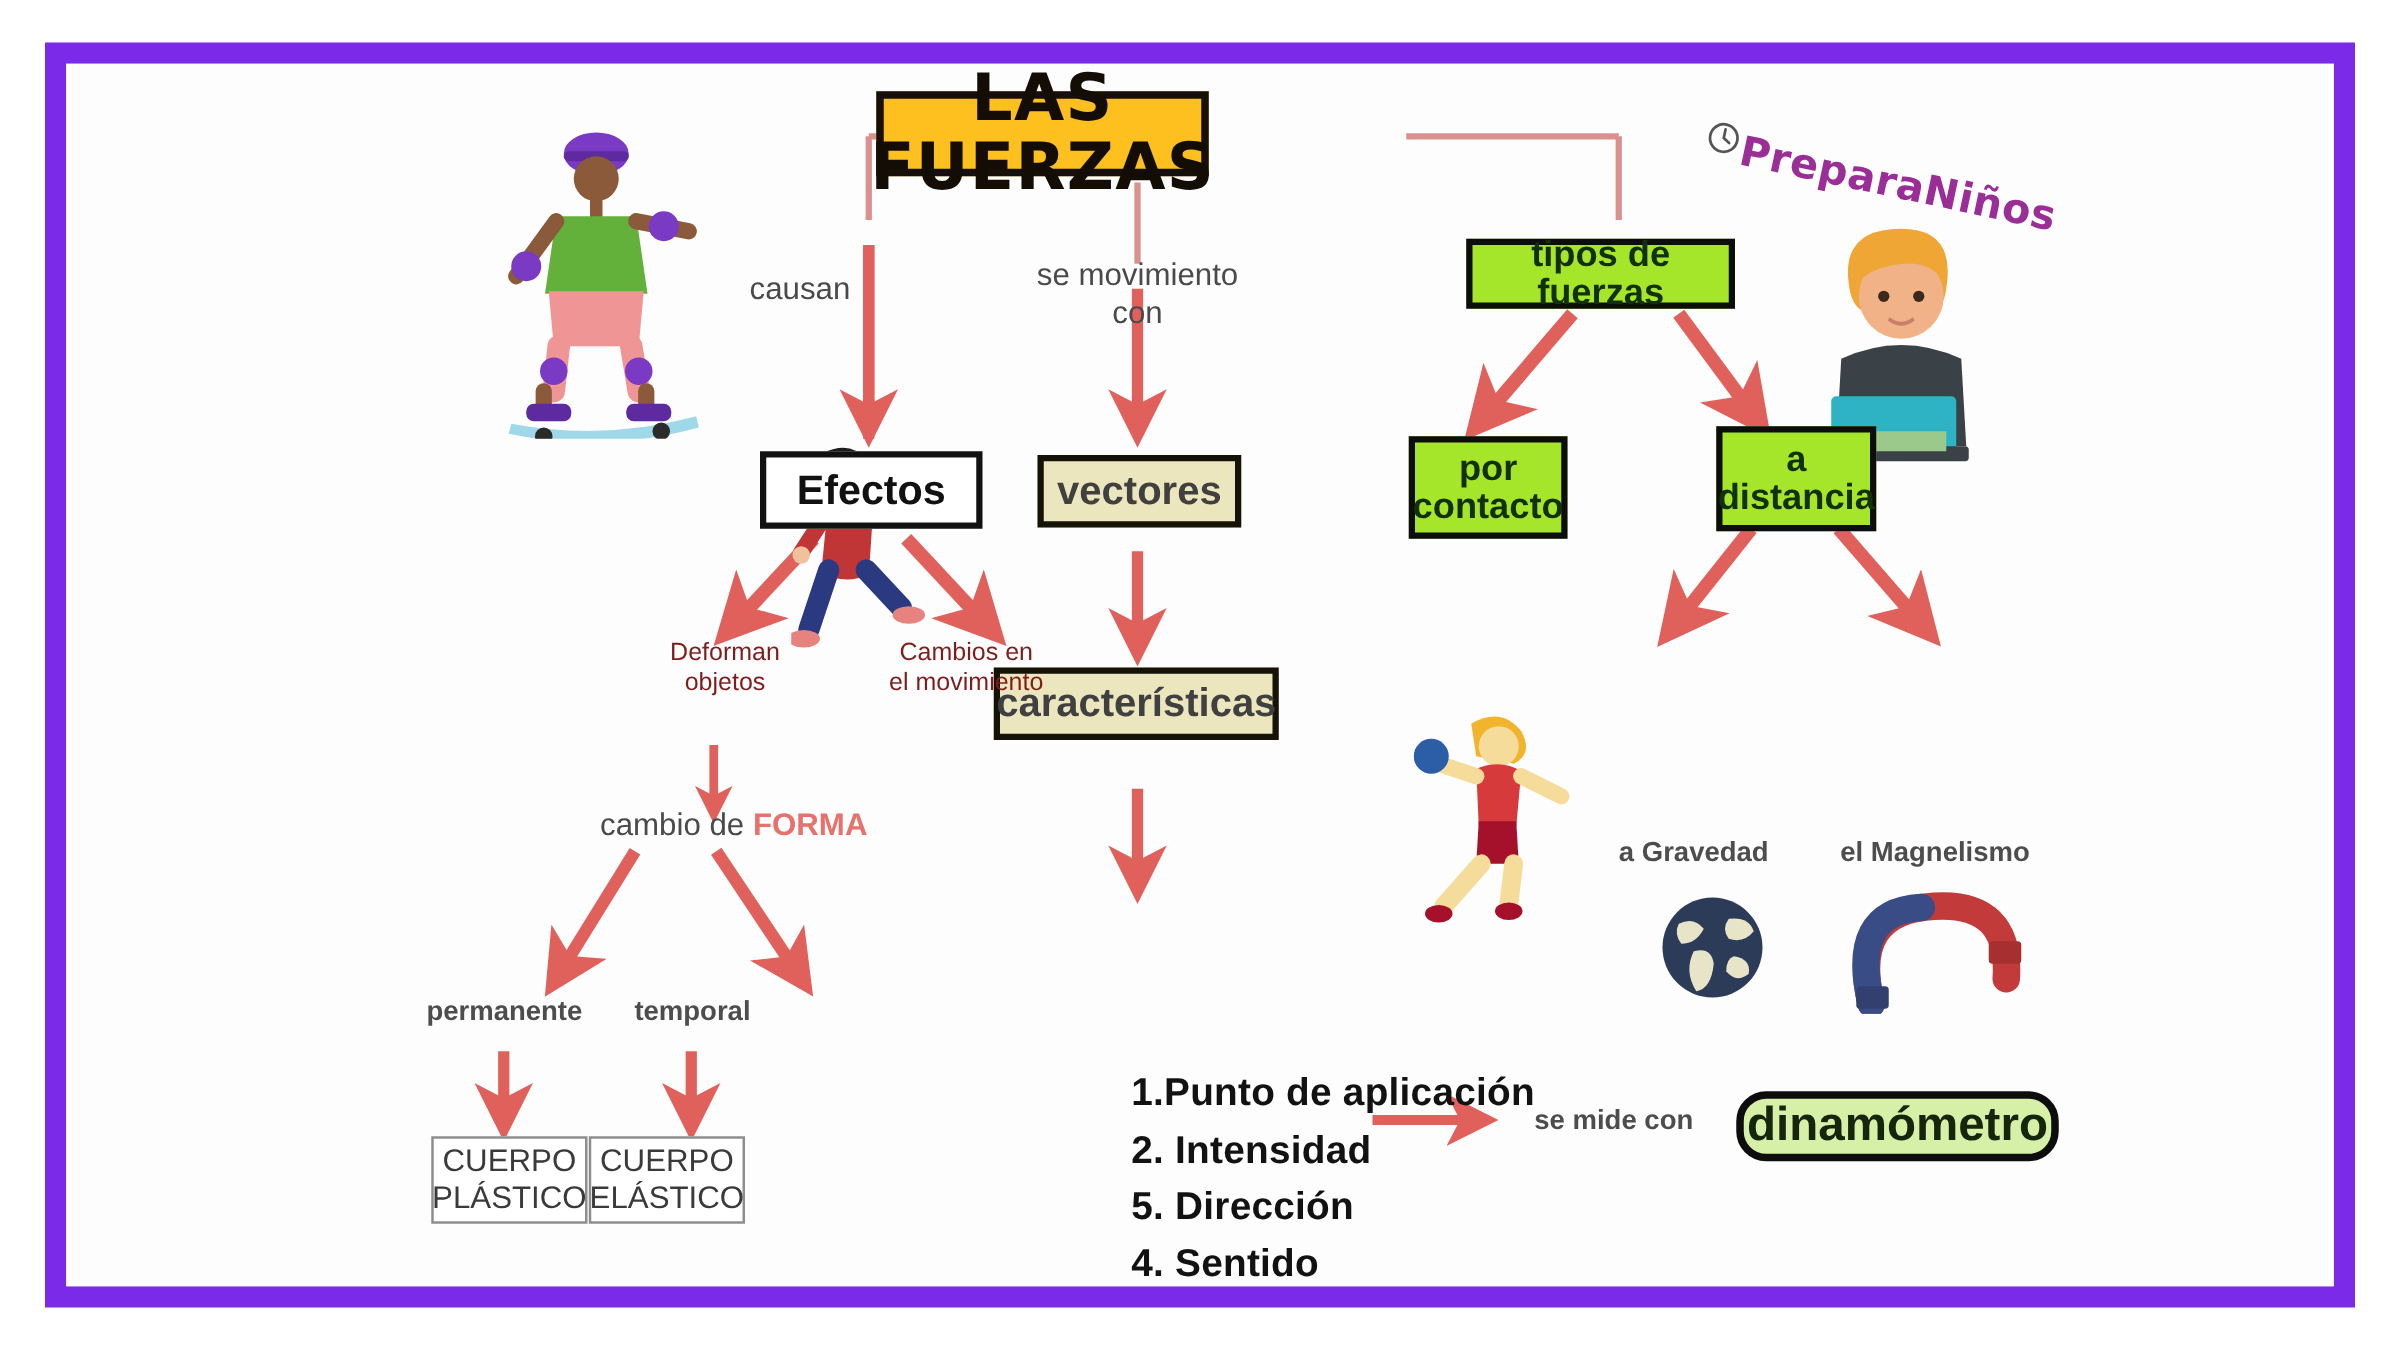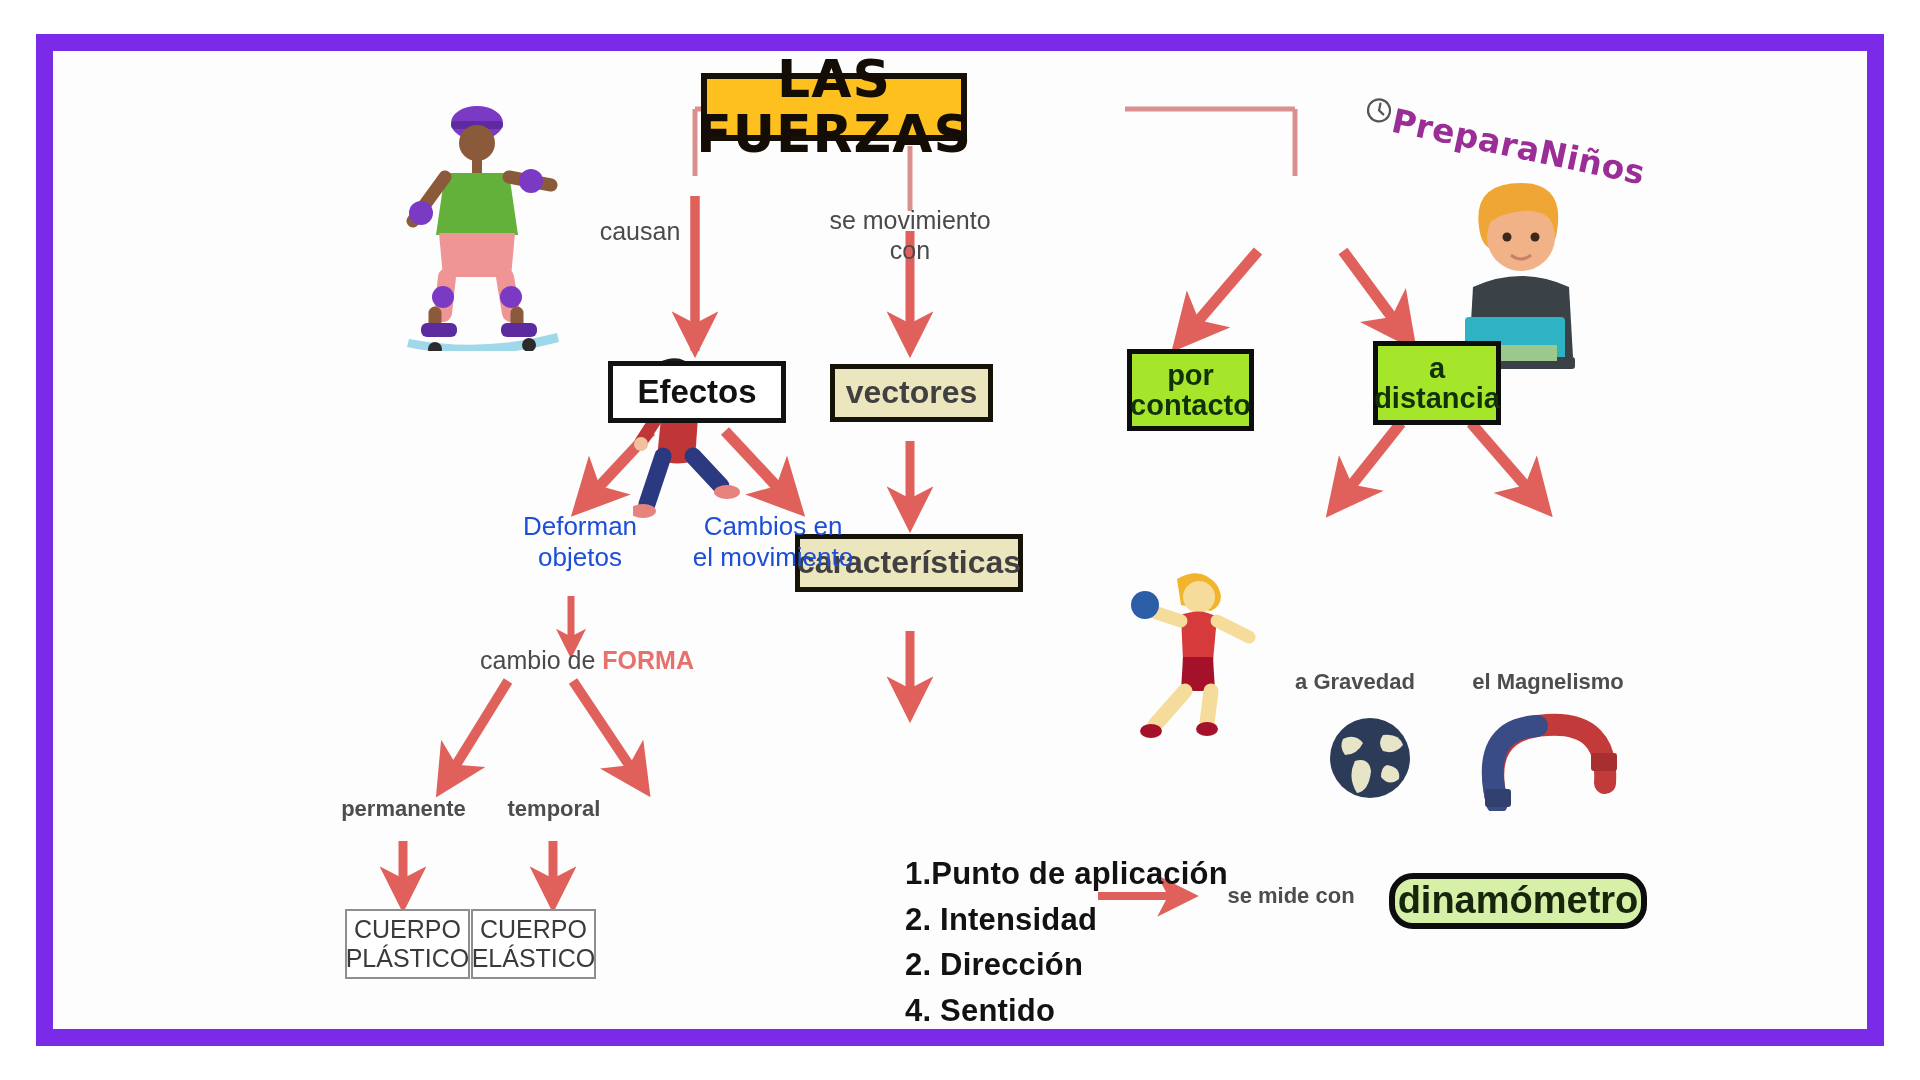--- a/index.html
+++ b/index.html
@@ -84,21 +84,21 @@
   }
   
   .lbl {
     position: absolute;
     color: #4a4a4a;
     font-size: 25px;
     text-align: center;
     line-height: 1.18;
     white-space: pre-line;
   }
-  .lbl-md { font-size: 26px; color: #1d4ed8; }
+  .lbl-md { font-size: 20px; color: #7f1d1d; }
   .lbl-sm { font-size: 22px; color: #4d4d4d; font-weight: bold; }
   .lbl-red { color: #E7716C; font-weight: bold; }
   
   #charlist {
     position: absolute;
     left: 852px; top: 800px;
     font-weight: bold;
     font-size: 31px;
     color: #121212;
     line-height: 1.47;
@@ -268,20 +268,21 @@
         <rect x="12" y="78" width="26" height="18" rx="3" fill="#32406F"></rect>
         <rect x="118" y="42" width="26" height="18" rx="3" fill="#A82F2F"></rect>
       </svg>
 
       <div class="node box-title" style="left:648px; top:22px; width:266px; height:68px;">LAS FUERZAS</div>
 
       <div class="node box-white" style="left:555px; top:310px; width:178px; height:62px;">Efectos</div>
 
       <div class="node box-khaki" style="left:777px; top:313px; width:163px; height:58px;">vectores</div>
 
+      <div class="node box-green" style="left:1120px; top:140px; width:215px; height:56px;">tipos de fuerzas</div>
 
       <div class="node box-green" style="left:1074px; top:298px; width:127px; height:82px;">por
 contacto</div>
 
       <div class="node box-green" style="left:1320px; top:290px; width:128px; height:84px;">a
 distancia</div>
 
       <div class="node box-khaki" style="left:742px; top:483px; width:228px; height:58px;">características</div>
 
       <div class="node box-palegreen" style="left:1336px; top:822px; width:258px; height:56px;border-radius:24px;">dinamómetro</div>
@@ -313,21 +314,21 @@
 
       <div class="lbl lbl-sm" style="left:1222px; top:618px; width:160px;">a Gravedad</div>
 
       <div class="lbl lbl-sm" style="left:1400px; top:618px; width:190px;">el Magnelismo</div>
 
       <div class="lbl lbl-sm" style="left:1148px; top:832px; width:180px;">se mide con</div>
 
       <div id="charlist">
         <div>1.Punto de aplicación</div>
         <div>2. Intensidad</div>
-        <div>2. Dirección</div>
+        <div>5. Dirección</div>
         <div>4. Sentido</div>
       </div>
 
       <div id="watermark">
         <svg width="26" height="26" viewBox="0 0 26 26">
           <circle cx="13" cy="13" r="11" fill="none" stroke="#555" stroke-width="2.2"></circle>
           <path d="M13 6 L13 13 L18 16" stroke="#555" stroke-width="2.2" fill="none" stroke-linecap="round"></path>
         </svg>
         <span class="wm-text">PreparaNiños</span>
       </div>

